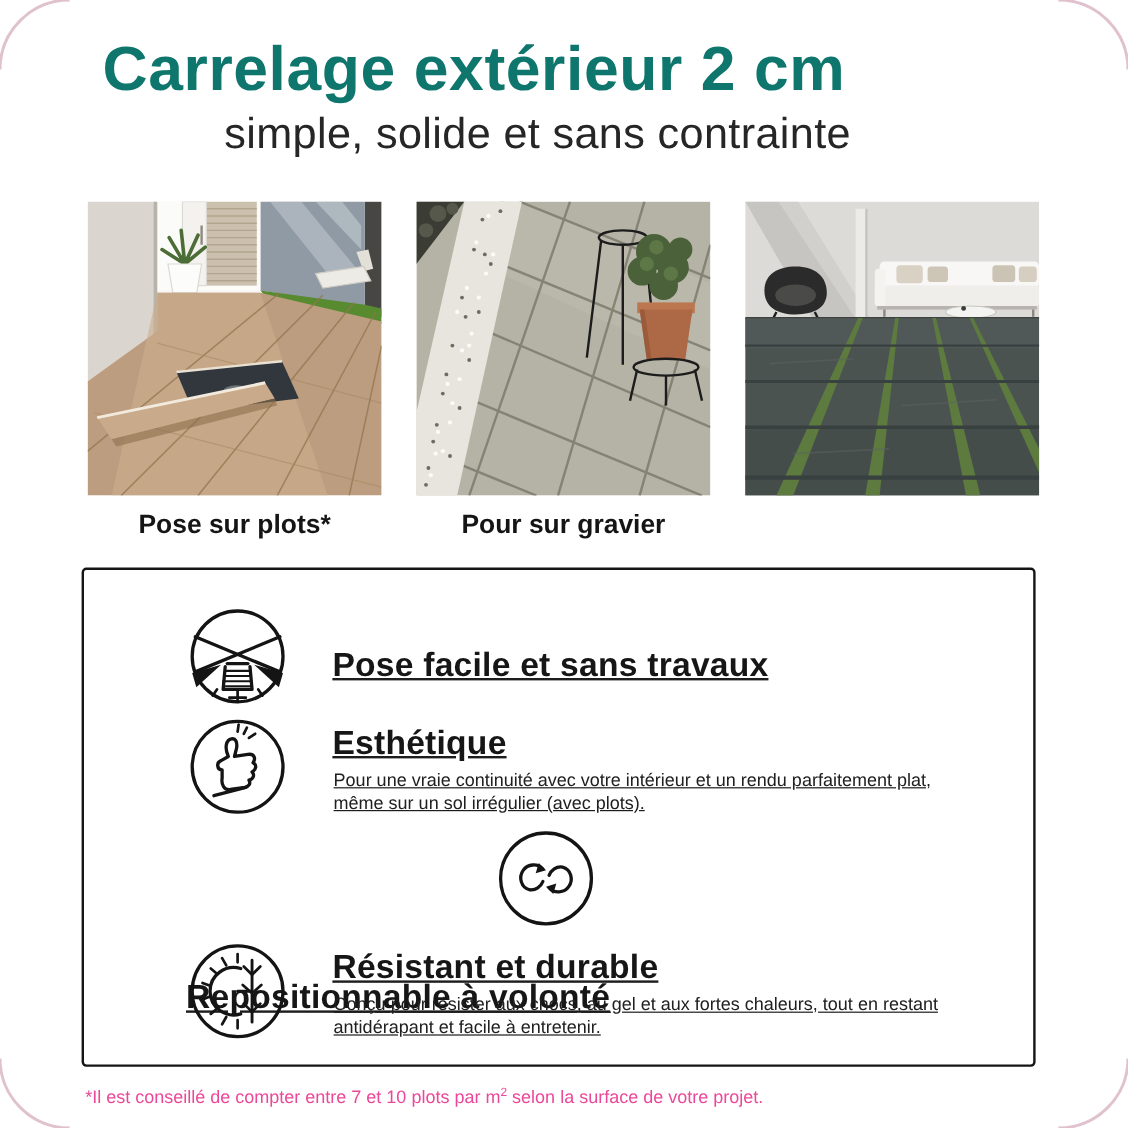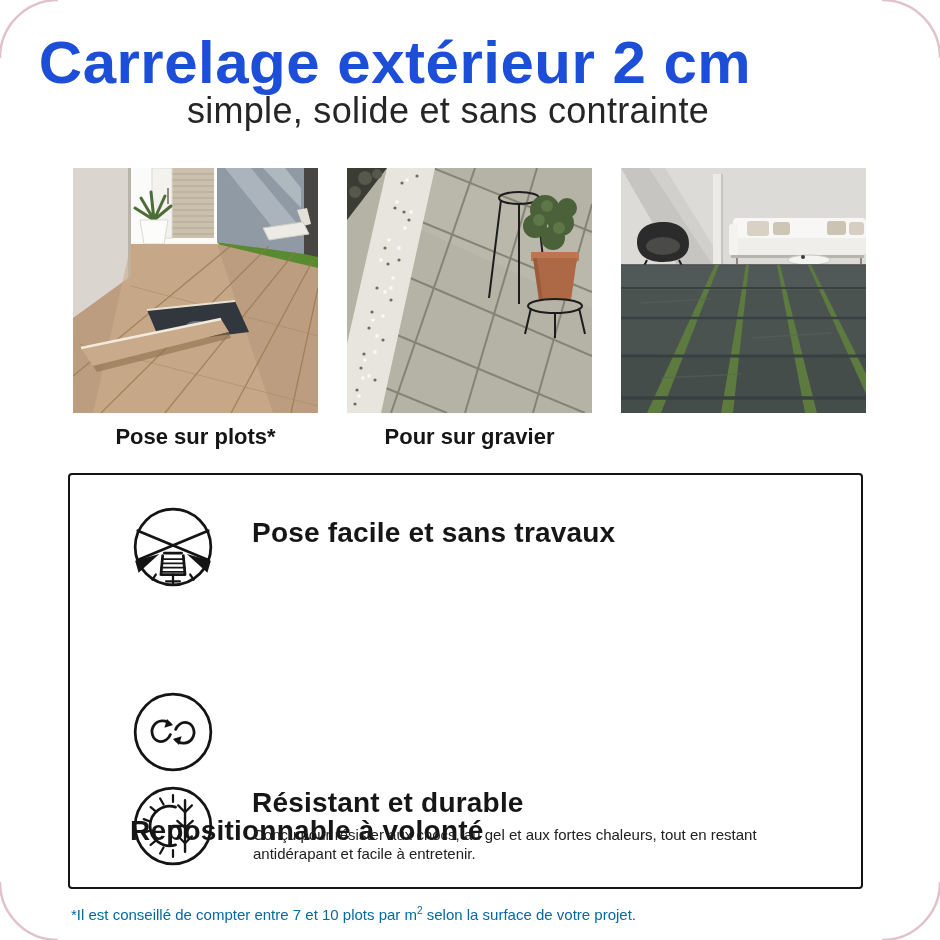--- a/index.html
+++ b/index.html
@@ -4,48 +4,48 @@
 <style>
   html,body{margin:0;padding:0;}
   body{
     width:940px;height:940px;position:relative;overflow:hidden;
     background:#ffffff;color:#1d1d1d;
     font-family:"Liberation Sans", sans-serif;
   }
   .corners{position:absolute;left:0;top:0;pointer-events:none;}
   .page-title{
     position:absolute;top:28px;left:0;width:790px;text-align:center;
-    font-size:60px;font-weight:700;letter-spacing:.5px;color:#1d4ed8;
+    font-size:52px;font-weight:700;letter-spacing:.5px;color:#0f766e;
   }
   .page-subtitle{
     position:absolute;top:90px;left:0;width:896px;text-align:center;
     font-size:36px;font-weight:400;color:#262626;letter-spacing:.3px;
   }
   .photo-card{position:absolute;top:168px;width:245px;}
   .photo-card.p1{left:73px;}
   .photo-card.p2{left:347px;}
   .photo-card.p3{left:621px;}
   .photo{display:block;width:245px;height:245px;}
   .caption{margin-top:11px;text-align:center;font-size:22px;font-weight:700;color:#151515;}
   .features-box{
     position:absolute;left:68px;top:473px;width:795px;height:416px;
     border:2px solid #151515;border-radius:4px;background:#fff;box-sizing:border-box;
   }
-  .feature-row{position:absolute;left:60px;display:flex;gap:36px;align-items:flex-start;}
+  .feature-row{position:absolute;left:85px;display:flex;gap:36px;align-items:center;text-decoration:underline;}
   .feature-row.r1{top:29px;}
   .feature-row.r2{top:121px;}
   .feature-row.r3{top:214px;flex-direction:column;}
   .feature-row.r4{top:308px;}
   .feature-icon{width:86px;height:86px;flex:0 0 auto;}
   .feature-text{width:600px;}
   .feature-text.mt-lg{margin-top:13px;}
   .feature-text.mt-sm{margin-top:4px;}
   .feature-title{margin:0;font-size:28px;font-weight:700;line-height:1.12;color:#161616;letter-spacing:.2px;}
   .feature-desc{margin:7px 0 0 1px;font-size:15px;line-height:19px;color:#202020;white-space:pre-line;}
-  .footnote{position:absolute;left:71px;top:905px;font-size:15px;color:#0369a1;}
+  .footnote{position:absolute;left:71px;top:905px;font-size:15px;color:#ec4899;}
   .footnote sup{font-size:10px;}
 </style>
 </head>
 <body>
 
 <svg class="corners" width="940" height="940" viewBox="0 0 940 940">
   <g fill="none" stroke="#d6aebd" stroke-width="2.5" opacity="0.75">
     <path d="M0,58 A58,58 0 0 1 58,0"></path>
     <path d="M882,0 A58,58 0 0 1 940,58"></path>
     <path d="M940,882 A58,58 0 0 1 882,940"></path>
@@ -229,20 +229,35 @@
         <path d="M30 82 L26 88 M70 82 L74 88 M50 82 V94 M42 90 H58" stroke-width="2.6"></path>
       </g>
       <path d="M6 66 L34 58 L10 80 Z" fill="#141414"></path>
       <path d="M94 66 L66 58 L90 80 Z" fill="#141414"></path>
     </svg>
     <div class="feature-text mt-lg">
       <h3 class="feature-title">Pose facile et sans travaux</h3>
     </div>
   </div>
 
+  <div class="feature-row r2">
+    <svg class="feature-icon" viewBox="0 0 100 100">
+      <g fill="none" stroke="#141414" stroke-width="3.2" stroke-linecap="round" stroke-linejoin="round">
+        <circle cx="50" cy="50" r="44"></circle>
+        <path d="M27 78 L58 70"></path>
+        <path d="M35 53 C30 53 29 46 34 44 L41 40 C37 31 39 24 44 23 C48 22 50 26 49 32 L47 40 L60 38 C66 37 68 42 65 46 C69 48 68 53 64 55 C67 58 65 62 61 63 C63 66 61 69 57 70 L43 72 C37 73 34 67 35 61 Z"></path>
+        <path d="M56 18 L59 12 M61 22 L67 18 M50 16 L51 9" stroke-width="2.6"></path>
+      </g>
+    </svg>
+    <div class="feature-text mt-sm">
+      <h3 class="feature-title">Esthétique</h3>
+      <p class="feature-desc">Pour une vraie continuité avec votre intérieur et un rendu parfaitement plat,
+même sur un sol irrégulier (avec plots).</p>
+    </div>
+  </div>
 
   <div class="feature-row r3">
     <svg class="feature-icon" viewBox="0 0 100 100">
       <g fill="none" stroke="#141414" stroke-width="3.2" stroke-linecap="round">
         <circle cx="50" cy="50" r="44"></circle>
         <path d="M47 41 C42 35 32 36 28 42 C23 49 26 59 34 61 C40 62 45 58 47 53"></path>
         <path d="M53 59 C58 65 68 64 72 58 C77 51 74 41 66 39 C60 38 55 42 53 47"></path>
       </g>
       <path d="M43 35 L50 42 L40 45 Z" fill="#141414"></path>
       <path d="M57 65 L50 58 L60 55 Z" fill="#141414"></path>

